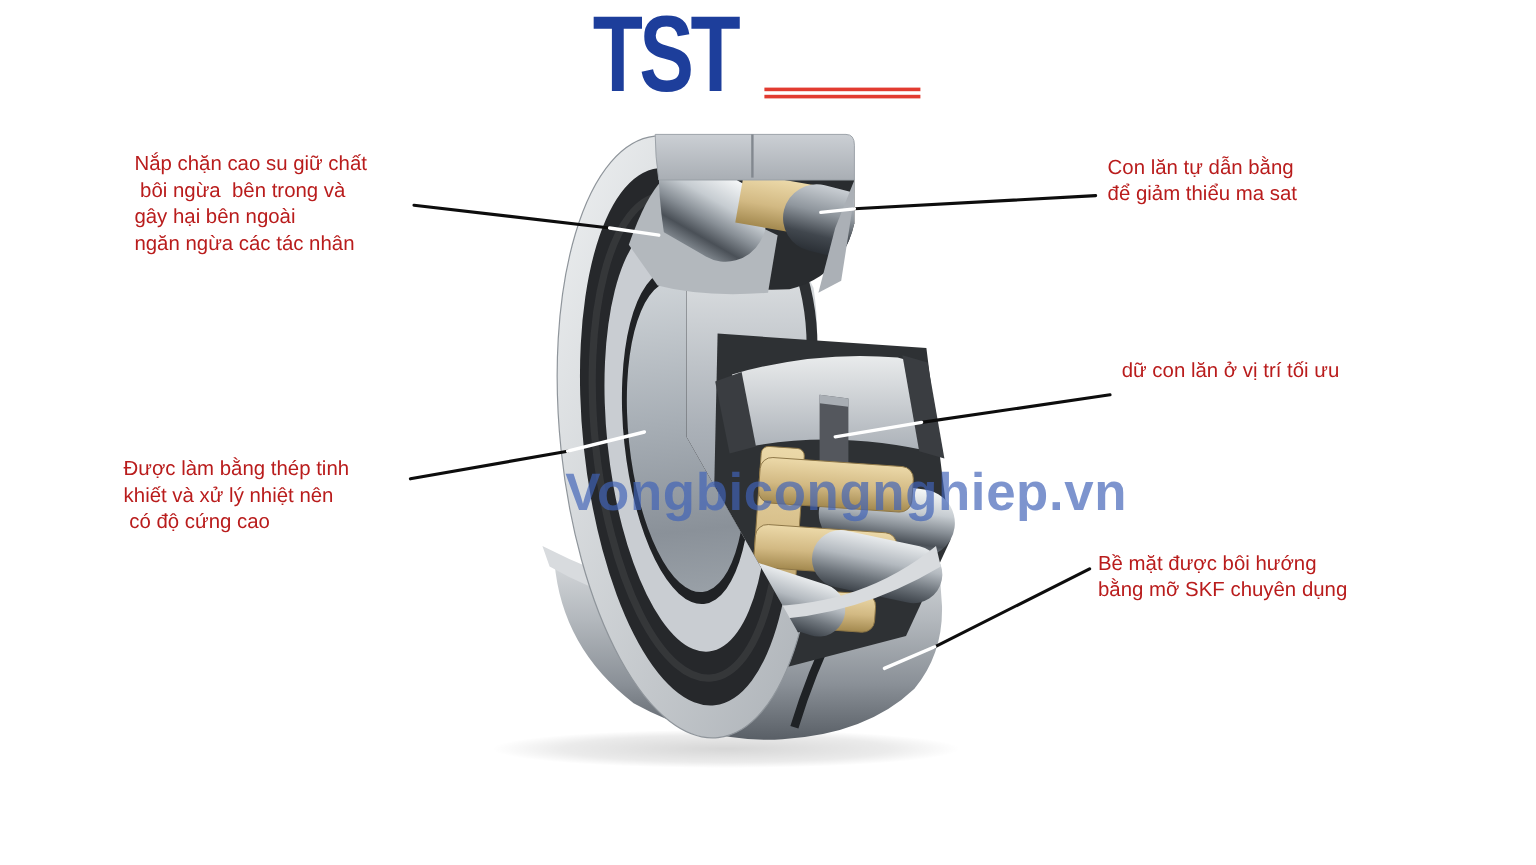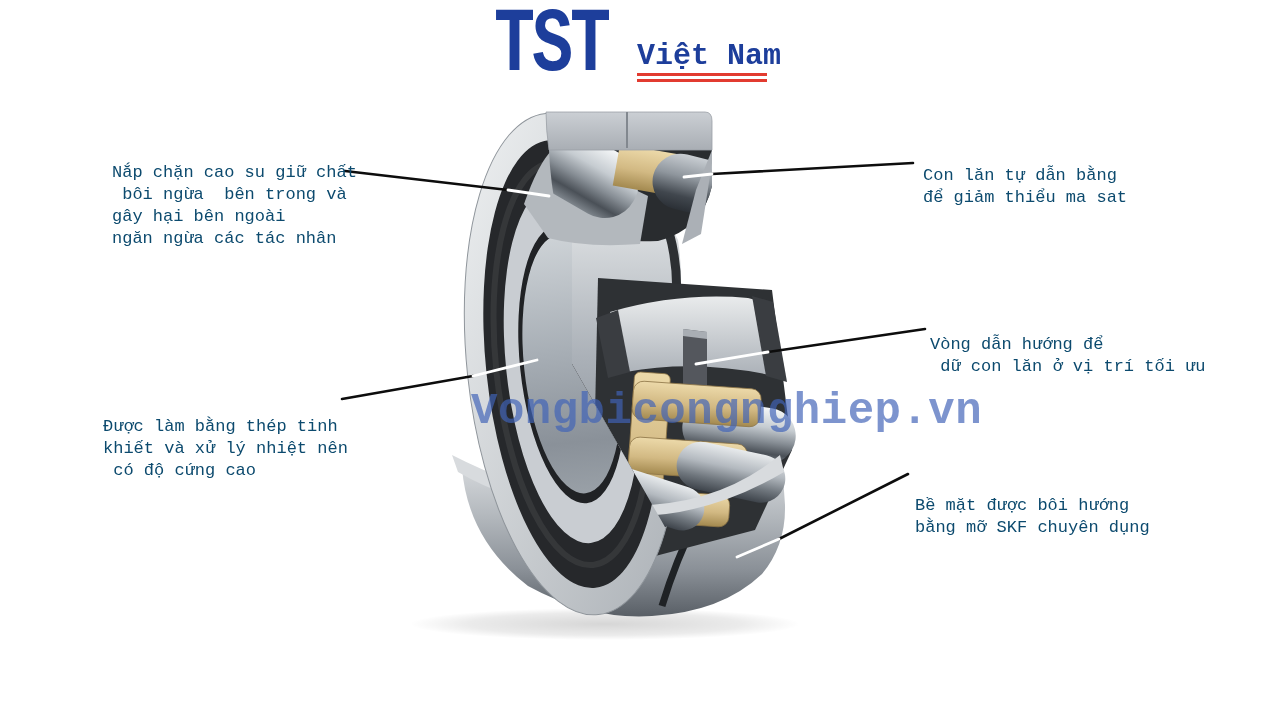--- a/index.html
+++ b/index.html
@@ -1,31 +1,31 @@
 <!DOCTYPE html>
 <html><head>
 <meta charset="utf-8">
 <style>
   html,body{margin:0;padding:0;background:#fff;}
   #page{position:relative;width:1280px;height:721px;background:#ffffff;overflow:hidden;
-        font-family:Liberation Mono, monospace;}
+        font-family:Liberation Sans, sans-serif;}
   #art{position:absolute;left:0;top:0;z-index:1;}
   
   .logo-main{position:absolute;left:494px;top:0px;z-index:2;
     font-size:90px;line-height:92px;font-weight:700;letter-spacing:-4px;color:#1d3e9b;
     transform:scaleX(0.76);transform-origin:0 0;display:inline-block;}
   .logo-sub{position:absolute;left:637px;top:40px;z-index:2;
     font-size:30px;line-height:32px;font-weight:700;color:#1d3e9b;}
   .logo-line{position:absolute;left:637px;width:130px;height:3px;background:#e23b30;z-index:2;}
   .logo-line.l1{top:73px;} .logo-line.l2{top:79px;}
   
   .watermark{position:absolute;left:471px;top:386px;z-index:3;
     font-size:44px;font-weight:700;letter-spacing:0.5px;color:#4063b8;opacity:0.68;}
   
-  .callout{position:absolute;z-index:4;color:#0c4a6e;font-size:17px;line-height:22px;margin-top:36px;}
+  .callout{position:absolute;z-index:4;color:#b91c1c;font-size:17px;line-height:22px;}
   .callout .cl{white-space:pre;}
   .c1{left:112px;top:126px;}
   .c2{left:923px;top:129px;}
   .c3{left:930px;top:298px;}
   .c4{left:103px;top:380px;}
   .c5{left:915px;top:459px;}
 </style>
 </head>
 <body>
 
@@ -175,38 +175,36 @@
       <line x1="925" y1="329" x2="768" y2="352" stroke="#0d0d0d" stroke-width="2.6"></line>
       <line x1="768" y1="352" x2="696" y2="364" stroke="#ffffff" stroke-width="2.8"></line>
       <line x1="342" y1="399" x2="473" y2="376" stroke="#0d0d0d" stroke-width="2.6"></line>
       <line x1="473" y1="376" x2="537" y2="360" stroke="#ffffff" stroke-width="2.8"></line>
       <line x1="908" y1="474" x2="779" y2="539" stroke="#0d0d0d" stroke-width="2.6"></line>
       <line x1="779" y1="539" x2="737" y2="557" stroke="#ffffff" stroke-width="2.8"></line>
     </g>
   </svg>
 
   <span class="logo-main">TST</span>
-  <span class="logo-sub">Việt Nam</span>
   <div class="logo-line l1"></div>
   <div class="logo-line l2"></div>
 
   <div class="watermark">Vongbicongnghiep.vn</div>
 
   <div class="callout c1">
     <div class="cl">Nắp chặn cao su giữ chất</div>
     <div class="cl"> bôi ngừa  bên trong và</div>
     <div class="cl">gây hại bên ngoài</div>
     <div class="cl">ngăn ngừa các tác nhân</div>
   </div>
   <div class="callout c2">
     <div class="cl">Con lăn tự dẫn bằng</div>
     <div class="cl">để giảm thiểu ma sat</div>
   </div>
   <div class="callout c3">
-    <div class="cl">Vòng dẫn hướng để</div>
     <div class="cl"> dữ con lăn ở vị trí tối ưu</div>
   </div>
   <div class="callout c4">
     <div class="cl">Được làm bằng thép tinh</div>
     <div class="cl">khiết và xử lý nhiệt nên</div>
     <div class="cl"> có độ cứng cao</div>
   </div>
   <div class="callout c5">
     <div class="cl">Bề mặt được bôi hướng</div>
     <div class="cl">bằng mỡ SKF chuyên dụng</div>

